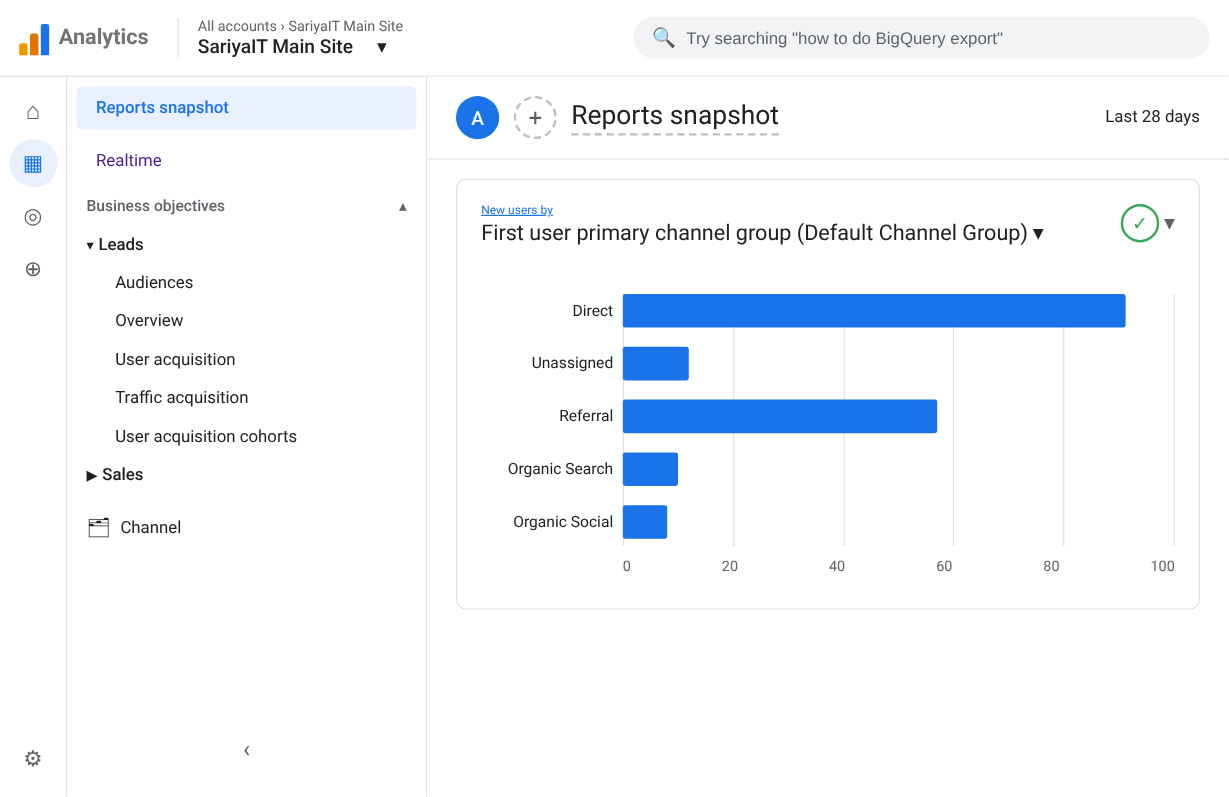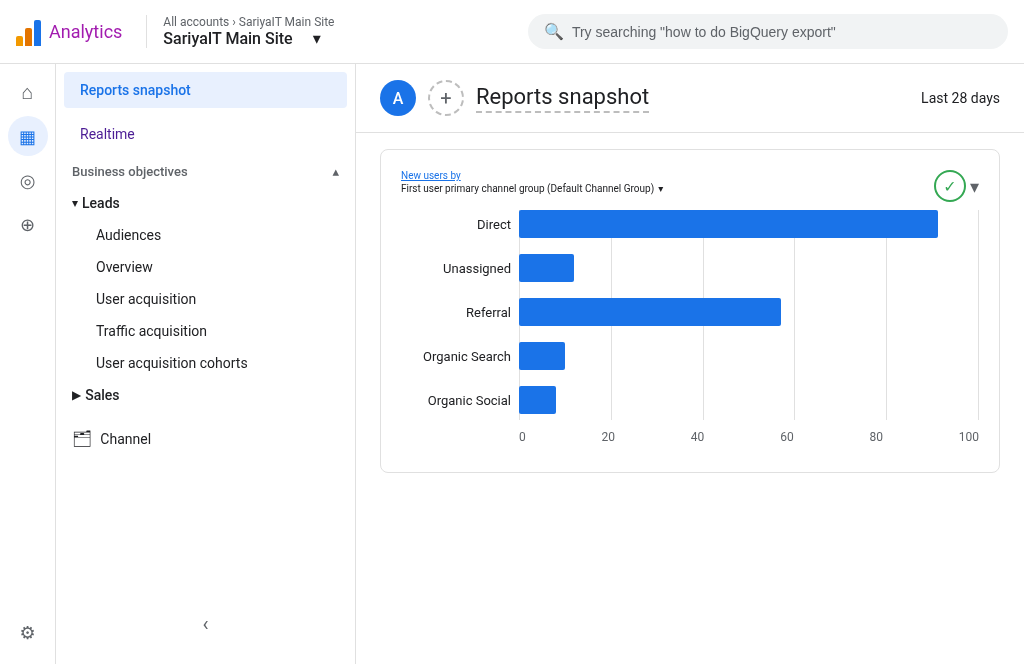--- a/index.html
+++ b/index.html
@@ -6,21 +6,21 @@
     body { font-family: 'Google Sans', Roboto, Arial, sans-serif; background: #fff; font-size: 14px; color: #202124; overflow: hidden; width: 1024px; height: 664px; }
 
     
     #topbar {
       display: flex; align-items: center; height: 64px;
       border-bottom: 1px solid #e0e0e0; padding: 0 16px; gap: 16px;
     }
     #logo { display: flex; align-items: center; gap: 8px; margin-right: 8px; }
     #logo-bars { display: flex; align-items: flex-end; gap: 2px; height: 28px; }
     .logo-bar { width: 7px; border-radius: 2px 2px 0 0; }
-    #logo-label { font-size: 18px; color: #a21caf; font-weight: 400; }
+    #logo-label { font-size: 18px; color: #737373; font-weight: 700; }
     #account-nav { display: flex; flex-direction: column; justify-content: center; border-left: 1px solid #e0e0e0; padding-left: 16px; }
     #breadcrumb-line { font-size: 12px; color: #5f6368; }
     #site-selector { display: flex; align-items: flex-end; gap: 20px; font-size: 16px; font-weight: 500; color: #202124; cursor: pointer; }
     #search-bar {
       flex: 1; max-width: 480px; margin-left: auto;
       display: flex; align-items: center; gap: 8px;
       background: #f1f3f4; border-radius: 24px; padding: 8px 16px;
     }
     #search-bar input { border: none; background: transparent; outline: none; font-size: 14px; color: #202124; width: 100%; }
     #search-bar input::placeholder { color: #5f6368; }
@@ -89,21 +89,21 @@
     #page-title-text {
       font-size: 22px; font-weight: 400; color: #202124; border-bottom: 2px dashed #bdbdbd; padding-bottom: 2px;
     }
     #last-days { margin-left: auto; font-size: 14px; color: #202124; }
 
     
     #chart-card {
       margin: 16px 24px; border: 1px solid #e0e0e0; border-radius: 8px; padding: 20px; background: #fff;
     }
     #chart-title { font-size: 10px; color: #1a73e8; font-weight: 400; margin-bottom: 2px; text-decoration: underline; }
-    #chart-subtitle { font-size: 10px; color: #202124; margin-bottom: 5px; display: flex; align-items: center; gap: 4px; }
+    #chart-subtitle { font-size: 18px; color: #202124; margin-bottom: 32px; display: flex; align-items: center; gap: 4px; }
     #chart-status { float: right; width: 32px; height: 32px; border: 2px solid #34a853; border-radius: 50%; display: flex; align-items: center; justify-content: center; color: #34a853; font-size: 16px; cursor: pointer; }
     .chart-title-row { display: flex; justify-content: space-between; align-items: flex-start; }
     .chart-status-group { display: flex; align-items: center; gap: 4px; }
     #dropdown-btn { color: #5f6368; font-size: 18px; cursor: pointer; }
 
     
     #bar-chart { padding: 8px 0; }
     .bar-row { display: flex; align-items: center; margin-bottom: 16px; gap: 8px; }
     .bar-label { width: 110px; text-align: right; font-size: 13px; color: #202124; flex-shrink: 0; }
     .bar-track { flex: 1; height: 28px; position: relative; }

